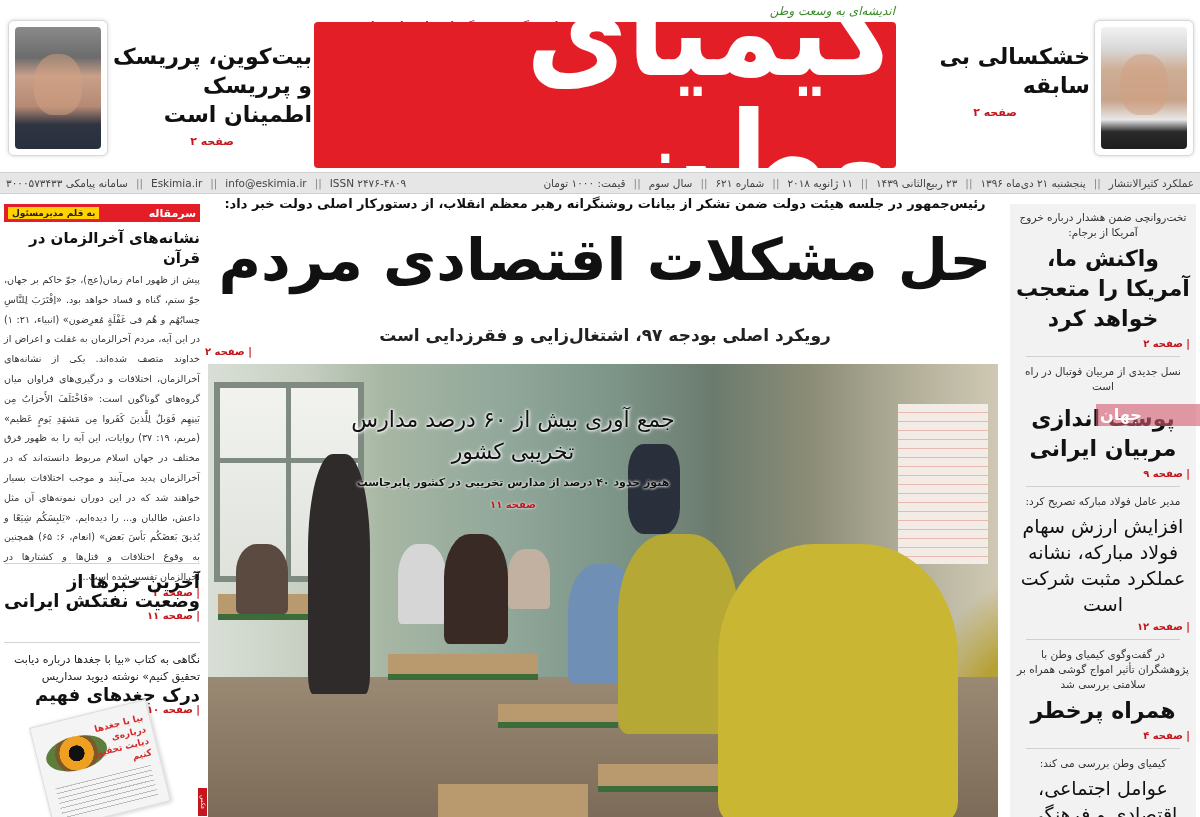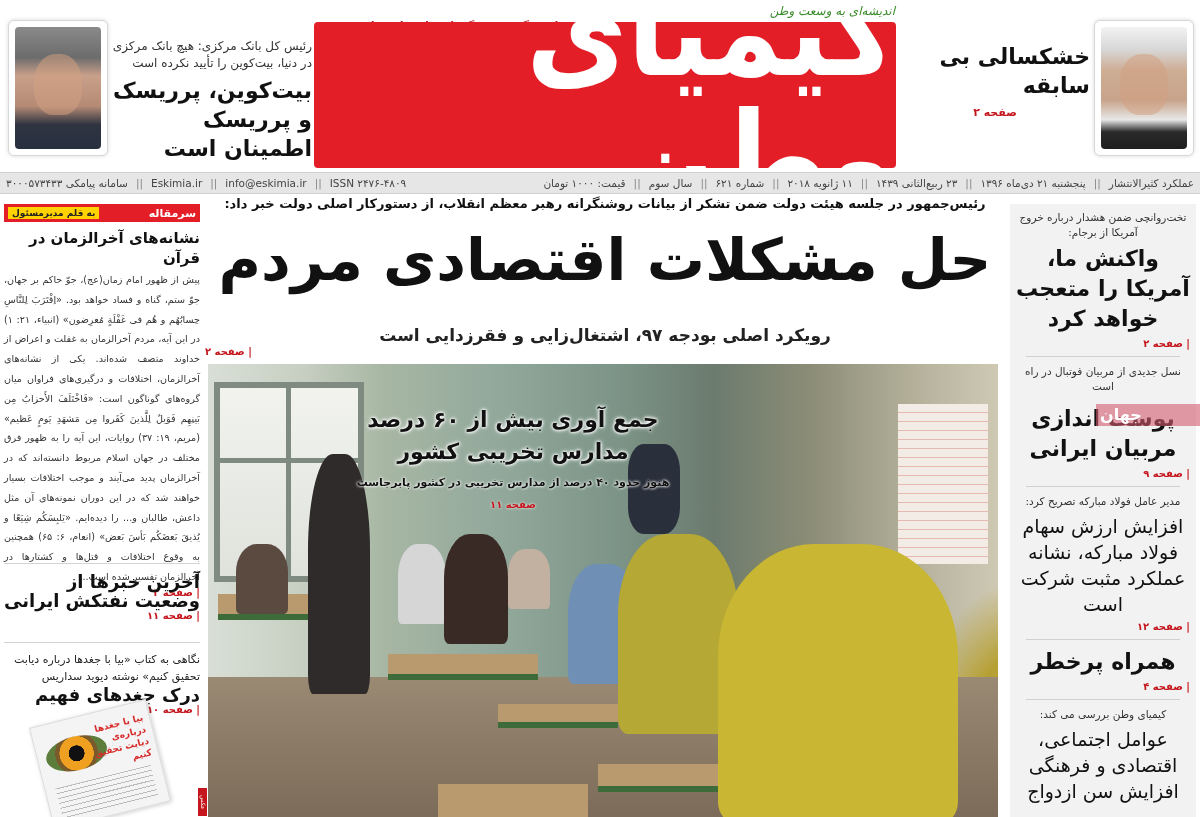--- a/index.html
+++ b/index.html
@@ -159,21 +159,21 @@
     position: absolute; border-radius: 40% 40% 8% 8%;
   }
   .photo-main .chart-paper {
     position: absolute; right: 10px; top: 40px; width: 90px; height: 160px;
     background: repeating-linear-gradient(180deg,#f3ece6 0 8px,#e7b9b0 8px 9px);
   }
   .photo-caption {
     position: absolute; left: 140px; top: 40px; width: 330px; text-align: center; color: #111;
   }
   .photo-caption-title {
-    font-size: 22px; font-weight: bold; line-height: 32px;
+    font-size: 22px; font-weight: normal; line-height: 32px;
     text-shadow: 0 0 3px #fff, 0 0 3px #fff, 0 0 5px #fff;
   }
   .photo-caption-sub {
     font-size: 11px; font-weight: bold; margin-top: 8px;
     text-shadow: 0 0 3px #fff, 0 0 3px #fff;
   }
   .photo-caption-page {
     font-size: 10px; color: #c4161c; font-weight: bold; margin-top: 10px;
     text-shadow: 0 0 3px #fff;
   }
@@ -212,21 +212,20 @@
 <div class="abs logo-box">
   <span class="logo-text">کیمیای وطن</span>
 </div>
 
 <div class="abs photo-card photo-left">
   <div class="photo-inner">
       <div class="face"></div>
     </div>
 </div>
 <div class="abs teaser-left">
-  <div class="teaser-kicker">رئیس کل بانک مرکزی: هیچ بانک مرکزی در دنیا، بیت‌کوین را تأیید نکرده است</div>
   <div class="teaser-title">بیت‌کوین، پرریسک و پرریسک اطمینان است</div>
   <div class="teaser-page">صفحه ۲</div>
 </div>
 
 <div class="abs teaser-right">
   <div class="teaser-title">خشکسالی بی سابقه</div>
   <div class="teaser-page">صفحه ۲</div>
 </div>
 <div class="abs photo-card photo-right">
   <div class="photo-inner">
@@ -337,20 +336,21 @@
     <div class="r-page page-ref">صفحه ۹</div>
   </div>
   <div class="r-divider"></div>
   <div>
     <div class="r-kicker">مدیر عامل فولاد مبارکه تصریح کرد:</div>
     <div class="r-title-md">افزایش ارزش سهام فولاد مبارکه، نشانه عملکرد مثبت شرکت است</div>
     <div class="r-page page-ref">صفحه ۱۲</div>
   </div>
   <div class="r-divider"></div>
   <div>
+    <div class="r-kicker">در گفت‌وگوی کیمیای وطن با پژوهشگران تأثیر امواج گوشی همراه بر سلامتی بررسی شد</div>
     <div class="r-title">همراه پرخطر</div>
     <div class="r-page page-ref">صفحه ۴</div>
   </div>
   <div class="r-divider"></div>
   <div>
     <div class="r-kicker">کیمیای وطن بررسی می کند:</div>
     <div class="r-title-md">عوامل اجتماعی، اقتصادی و فرهنگی افزایش سن ازدواج</div>
   </div>
 </div>
 <div class="abs watermark">جهان</div>

